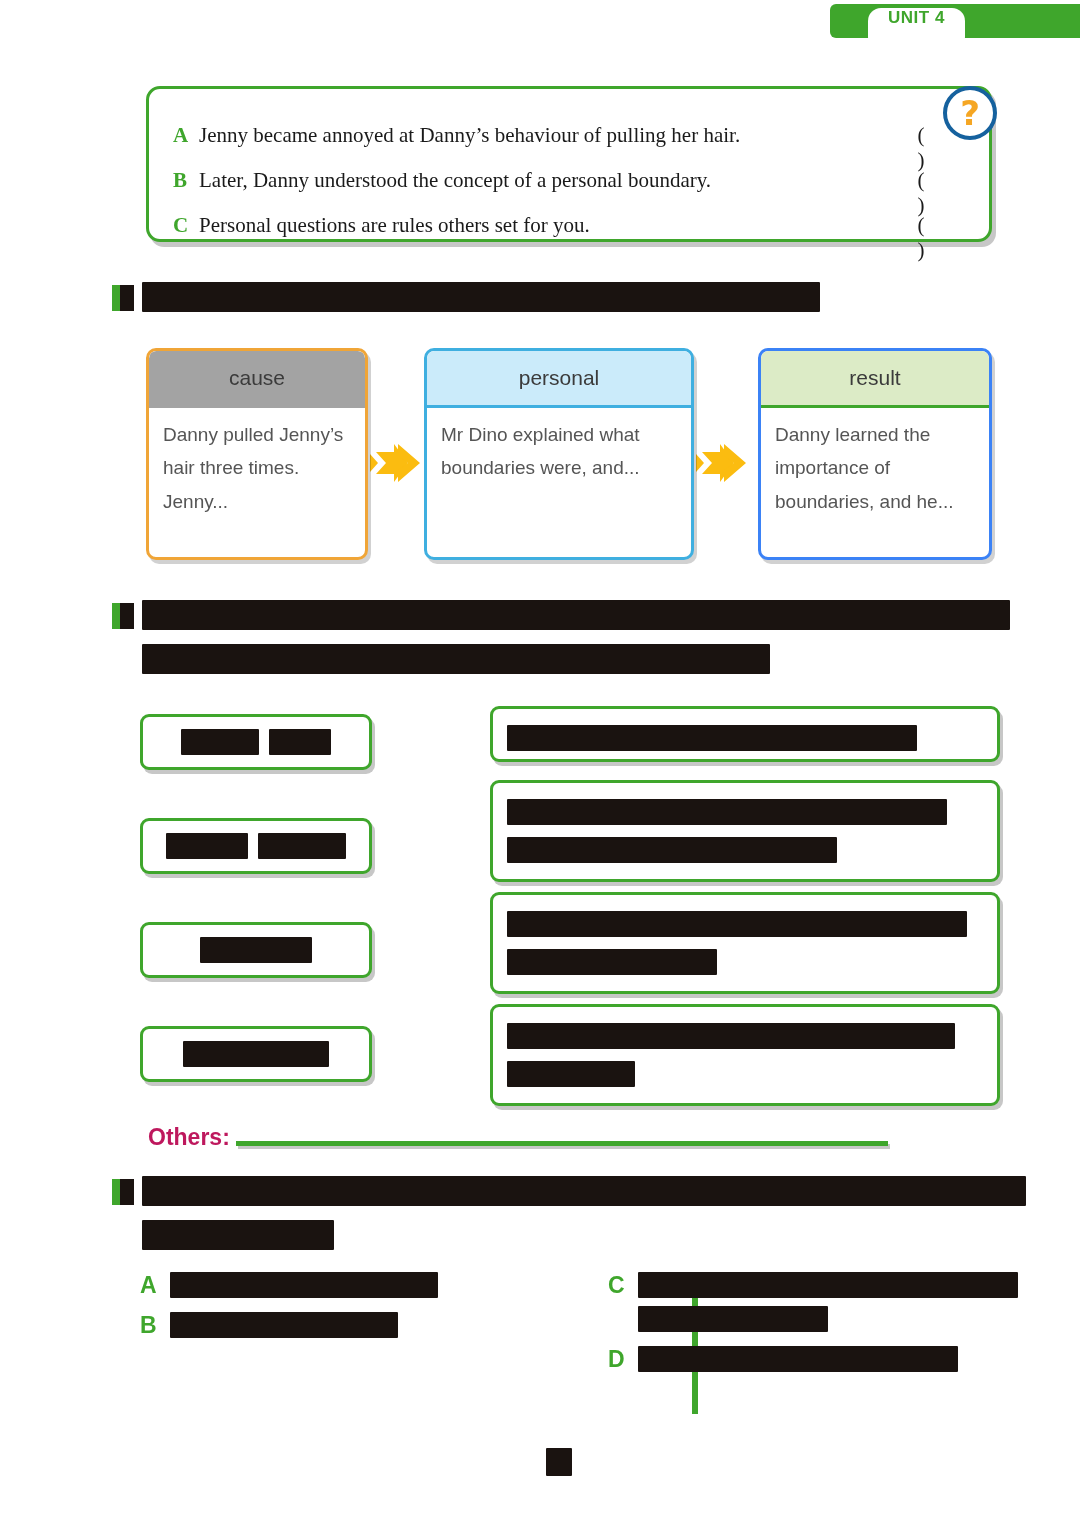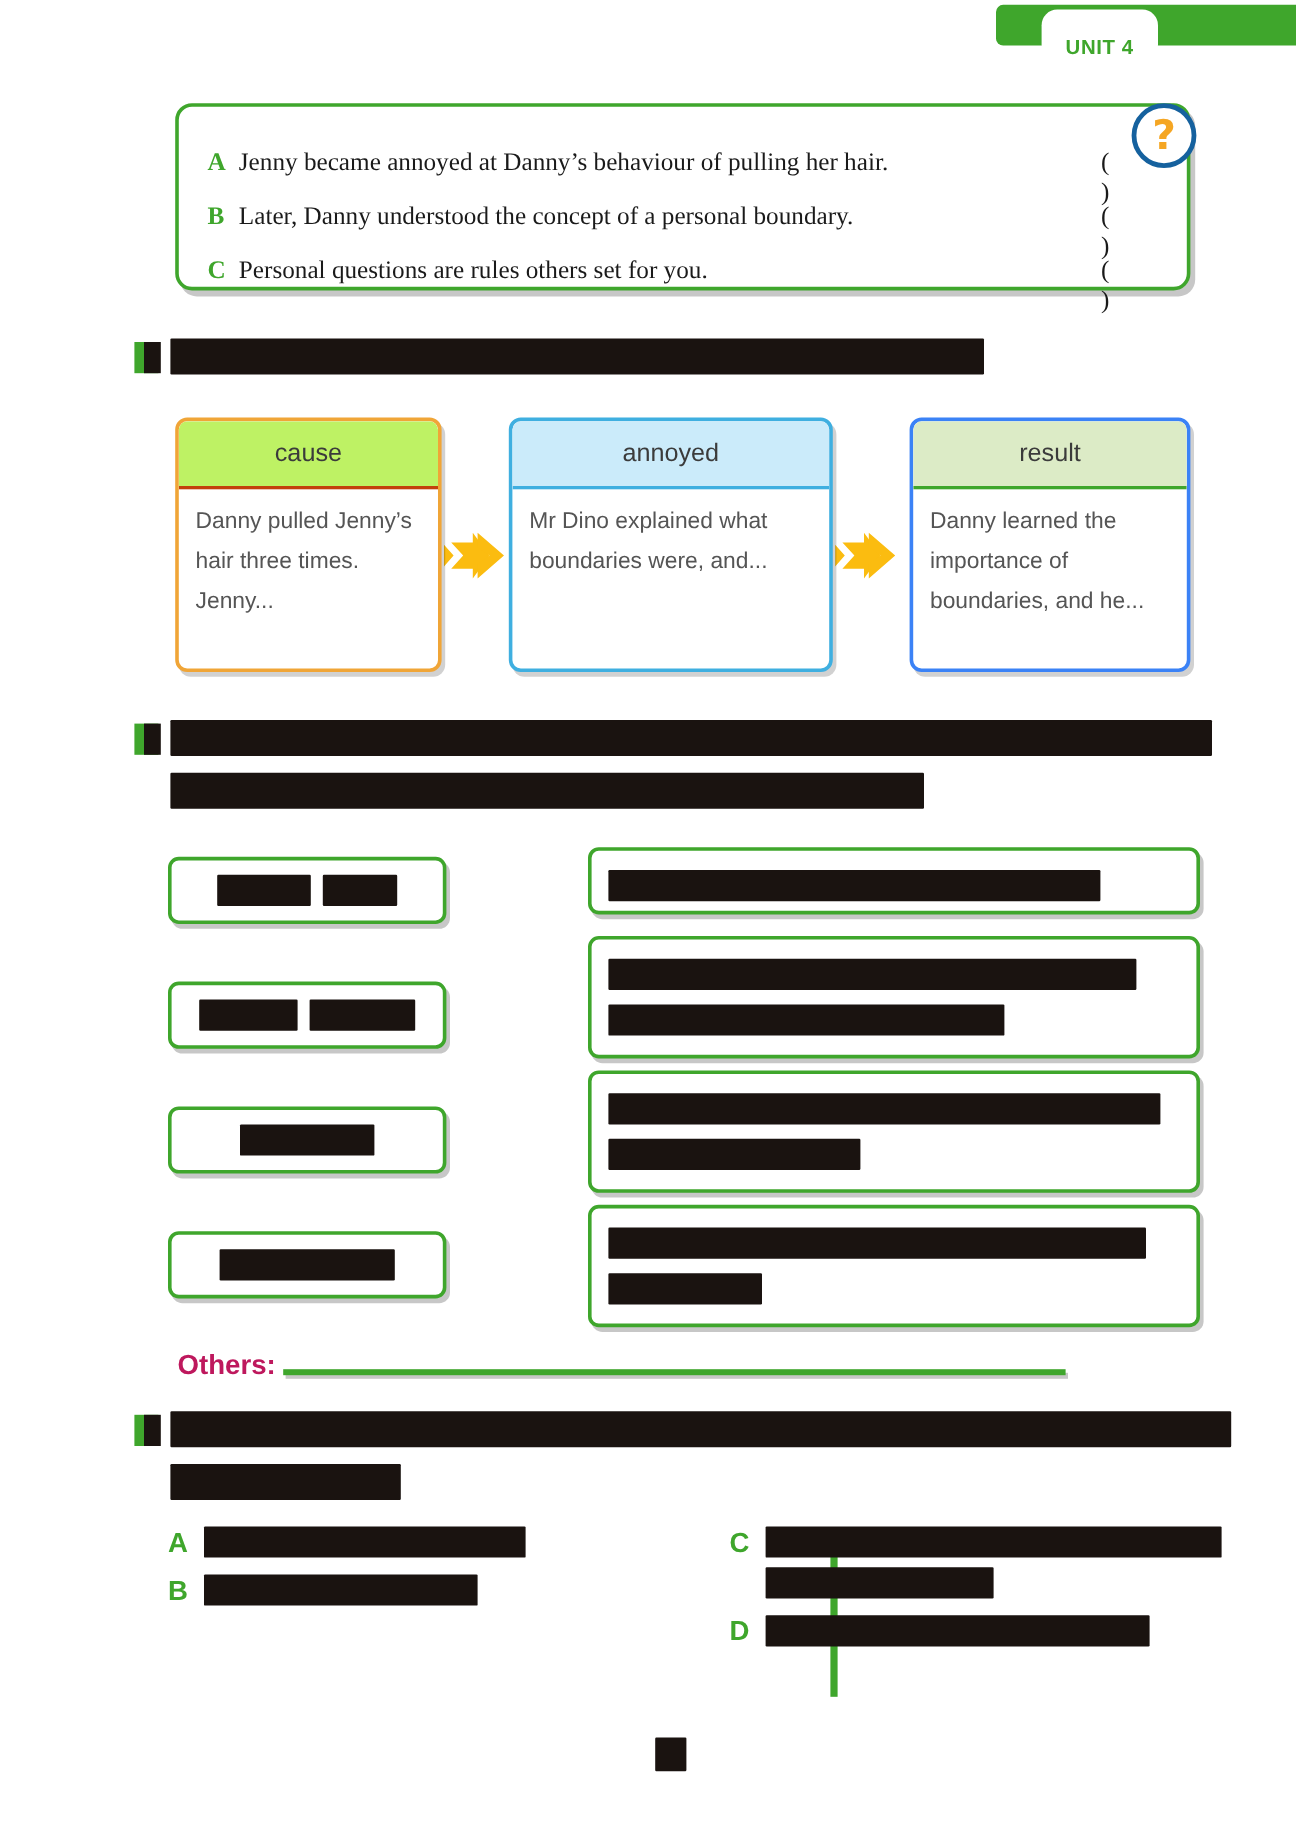--- a/index.html
+++ b/index.html
@@ -37,21 +37,21 @@
   }
   .unit-pill {
     position: absolute;
     left: 38px;
     top: 4px;
     height: 42px;
     padding: 0 20px;
     background: #ffffff;
     border-radius: 13px;
     display: flex;
-    align-items: flex-end;
+    align-items: flex-start;
     justify-content: center;
   }
   .unit-pill span {
     color: #3FA62C;
     font-weight: bold;
     font-size: 17px;
     letter-spacing: 0.5px;
   }
 
   
@@ -173,21 +173,21 @@
     color: #3b3b3b;
     border-radius: 7px 7px 0 0;
   }
   .flow-card .bd {
     padding: 10px 14px;
     font-size: 19px;
     color: #555;
     line-height: 1.75;
   }
   .fc-cause  { left: 0;   border: 3px solid #F0A537; }
-  .fc-cause .hd  { background: #bef264; border-bottom: 3px solid #c2410c; }
+  .fc-cause .hd  { background: #a3a3a3; border-bottom: 3px solid #a3a3a3; }
   .fc-process{ left: 278px; border: 3px solid #3FAFE0; }
   .fc-process .hd{ background: #CBEBFA; border-bottom: 3px solid #3FAFE0; }
   .fc-process { width: 270px; }
   .fc-result { left: 612px; border: 3px solid #3b82f6; width: 234px; }
   .fc-result .hd { background: #DCEBC6; border-bottom: 3px solid #3FA62C; }
 
   .arrow {
     position: absolute;
     top: 92px;
     width: 56px;
@@ -341,21 +341,21 @@
       <svg viewBox="0 0 56 46" xmlns="http://www.w3.org/2000/svg">
         <path d="M2 14 L2 32 L10 23 L2 14 Z M8 12 L26 12 L26 4 L40 23 L26 42 L26 34 L8 34 L18 23 Z" fill="currentColor"></path>
         <path d="M30 4 L52 23 L30 42 L30 30 L40 23 L30 16 Z" fill="currentColor"></path>
       </svg>
     </div>
   <div class="flow-card fc-cause">
         <div class="hd">cause</div>
         <div class="bd">Danny pulled Jenny’s hair three times. Jenny...</div>
       </div>
       <div class="flow-card fc-process">
-        <div class="hd">annoyed</div>
+        <div class="hd">personal</div>
         <div class="bd">Mr Dino explained what boundaries were, and...</div>
       </div>
       <div class="flow-card fc-result">
         <div class="hd">result</div>
         <div class="bd">Danny learned the importance of boundaries, and he...</div>
       </div>
     </div>
 
   <div class="sec-head" id="sec4" style="left:112px; top:600px; width:900px;">
     <div class="sec-num"></div>

